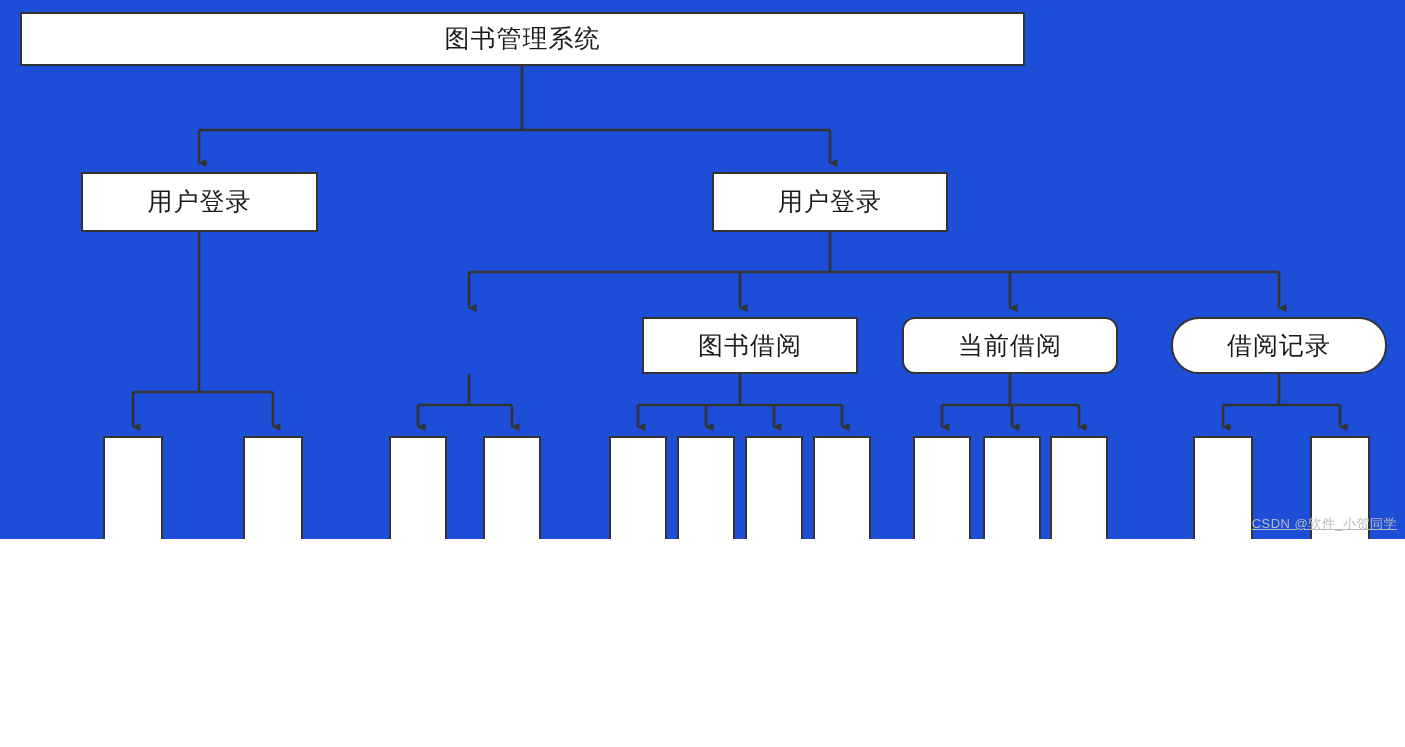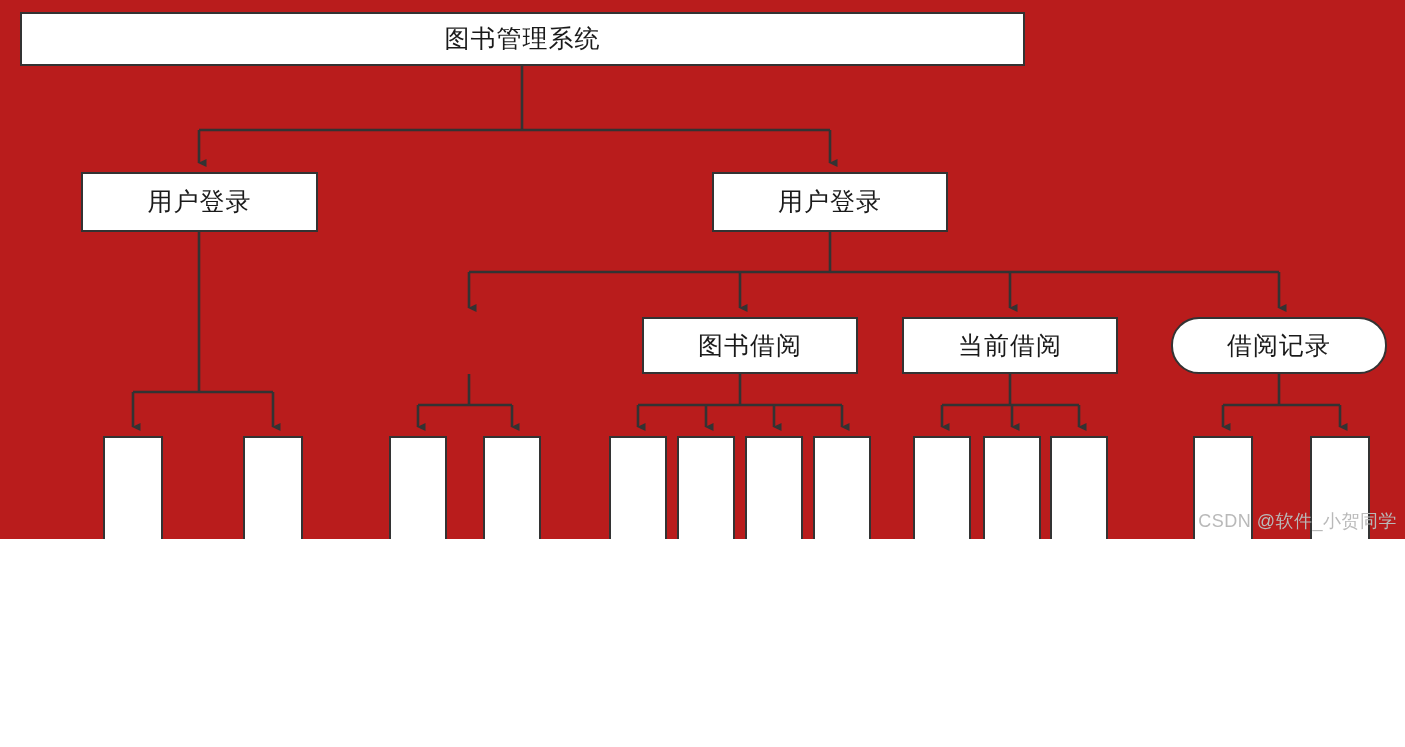--- a/index.html
+++ b/index.html
@@ -8,21 +8,21 @@
     padding: 0;
     background: #ffffff;
   }
   body {
     font-family: "Liberation Sans", "DejaVu Sans", sans-serif;
   }
   #diagram-root {
     position: relative;
     width: 1405px;
     height: 539px;
-    background: #b91c1c;
+    background: #1d4ed8;
     overflow: hidden;
   }
   #edge-layer {
     position: absolute;
     left: 0;
     top: 0;
     width: 1405px;
     height: 747px;
     pointer-events: none;
   }
@@ -59,25 +59,26 @@
   .node-v .vlabel {
     writing-mode: vertical-rl;
     text-orientation: upright;
     display: block;
     max-height: 284px;
   }
   .watermark {
     position: absolute;
     right: 8px;
     bottom: 6px;
-    font-size: 18px;
+    font-size: 13px;
     color: #b9b9b9;
     letter-spacing: 0.5px;
     white-space: nowrap;
     z-index: 5;
+    text-decoration: underline;
   }
 </style>
 </head>
 <body>
 
 <div id="diagram-root">
 
   <svg id="edge-layer" viewBox="0 0 1405 747" xmlns="http://www.w3.org/2000/svg">
     <defs>
       <marker id="arrow" markerWidth="9" markerHeight="9" refX="4" refY="7.5" orient="auto" markerUnits="userSpaceOnUse">
@@ -138,21 +139,21 @@
 
   <div class="node node-h" style="left:712px; top:172px; width:236px; height:60px;">
     <span>用户登录</span>
   </div>
 
 
   <div class="node node-h" style="left:642px; top:317px; width:216px; height:57px;">
     <span>图书借阅</span>
   </div>
 
-  <div class="node node-h" style="left:902px; top:317px; width:216px; height:57px;">
+  <div class="node node-h" style="left:902px; top:317px; width:216px; height:57px;border-radius:13px;">
     <span>当前借阅</span>
   </div>
 
   <div class="node node-h" style="left:1171px; top:317px; width:216px; height:57px;border-radius:28px;">
     <span>借阅记录</span>
   </div>
 
   <div class="node node-v" style="left:103px; top:436px; width:60px; height:297px;">
     <span class="vlabel">用户登录</span>
   </div>

